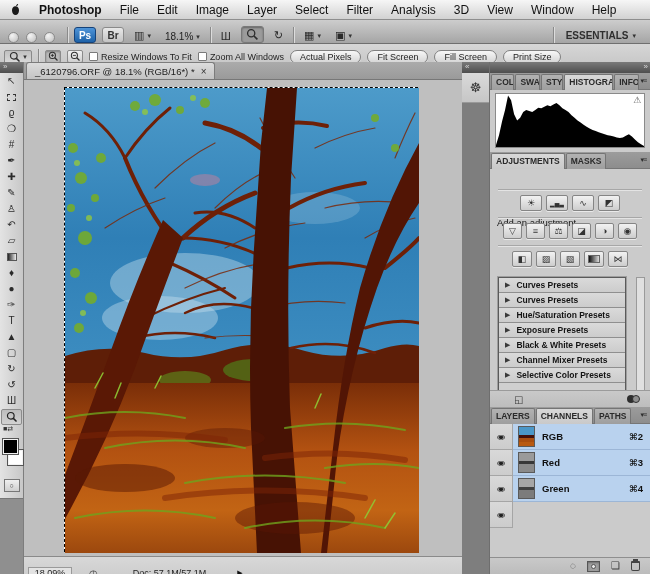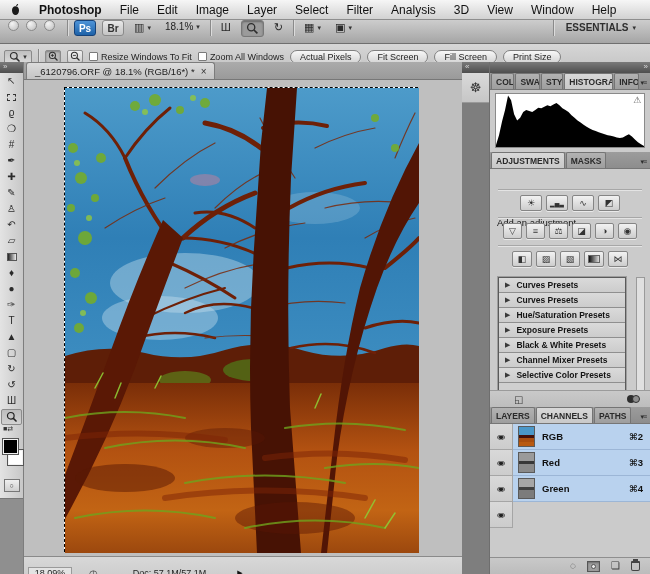--- a/index.html
+++ b/index.html
@@ -11,21 +11,21 @@
   .menu-bar { position:absolute; left:0; top:0; width:650px; height:20px;
     background:linear-gradient(#f6f6f6,#d2d2d2); border-bottom:1px solid #8e8e8e;
     display:flex; align-items:center; gap:18px; padding:0 10px; font-size:12px; color:#111; }
   .menu-item { white-space:nowrap; cursor:default; }
   .menu-item.app-name { font-weight:bold; }
   .apple { display:flex; align-items:center; }
 
   
   .app-bar { position:absolute; left:0; top:20px; width:650px; height:24px;
     background:linear-gradient(#cdcdcd,#a5a5a5); border-bottom:1px solid #6f6f6f;
-    display:flex; align-items:flex-start; padding:0 8px; gap:6px; }
+    display:flex; align-items:flex-end; padding:0 8px; gap:6px; }
   .traffic { display:flex; gap:7px; margin-right:6px; }
   .tl { width:11px; height:11px; border-radius:50%; border:1px solid #8a8a8a;
     background:radial-gradient(circle at 35% 30%, #f4f4f4, #bdbdbd); }
   .vsep { width:1px; height:16px; background:#8a8a8a; box-shadow:1px 0 0 #dcdcdc; }
   .badge { min-width:22px; height:16px; border-radius:3px; display:flex; align-items:center; justify-content:center;
     font-weight:bold; font-size:10px; }
   .badge.ps { background:linear-gradient(#4e94d8,#1e62a8); color:#fff; border:1px solid #15427a; }
   .badge.br { background:linear-gradient(#e8e8e8,#c4c4c4); color:#333; border:1px solid #8a8a8a; }
   .abar-btn { display:flex; align-items:center; gap:3px; padding:1px 4px; border-radius:3px; color:#2a2a2a; }
   .abar-btn .glyph { font-size:11px; }
@@ -101,21 +101,21 @@
   
   .icon-dock { position:absolute; left:462px; top:62px; width:28px; height:512px;
     display:flex; flex-direction:column; border-right:1px solid #6e6e6e; }
   .icon-dock .btn { height:30px; background:linear-gradient(#dadada,#c6c6c6); border-bottom:1px solid #999;
     display:flex; align-items:center; justify-content:center; font-size:13px; color:#333; }
   .icon-dock .filler { flex:1; background:#7e7e7e; }
 
   
   .panel-dock { position:absolute; left:490px; top:62px; width:160px; height:512px;
     display:flex; flex-direction:column; background:#8f8f8f; }
-  .tabs-row { height:17px; background:linear-gradient(#9c9c9c,#8d8d8d); display:flex; align-items:flex-end; gap:1px; padding:1px 1px 0 1px; border-bottom:1px solid #767676; }
+  .tabs-row { height:17px; background:linear-gradient(#9c9c9c,#8d8d8d); display:flex; align-items:center; gap:1px; padding:1px 1px 0 1px; border-bottom:1px solid #767676; }
   .ptab { height:16px; display:flex; align-items:center; padding:0 4px; font-size:8.5px; font-weight:bold;
     color:#2a2a2a; background:linear-gradient(#b2b2b2,#9e9e9e); border:1px solid #747474; border-bottom:none;
     border-radius:2px 2px 0 0; white-space:nowrap; overflow:hidden; }
   .ptab.small { max-width:27px; }
   .ptab.active { background:linear-gradient(#d8d8d8,#c9c9c9); }
   .pmenu { margin-left:auto; font-size:7px; color:#2e2e2e; padding:0 3px 2px 0; letter-spacing:-1px; }
 
   .histo-body { height:62px; background:#cbcbcb; padding:3px 5px 4px 5px; }
   .histo-box { position:relative; width:100%; height:100%; background:#fff; border:1px solid #8a8a8a; }
   .histo-box svg { position:absolute; inset:0; width:100%; height:100%; }

